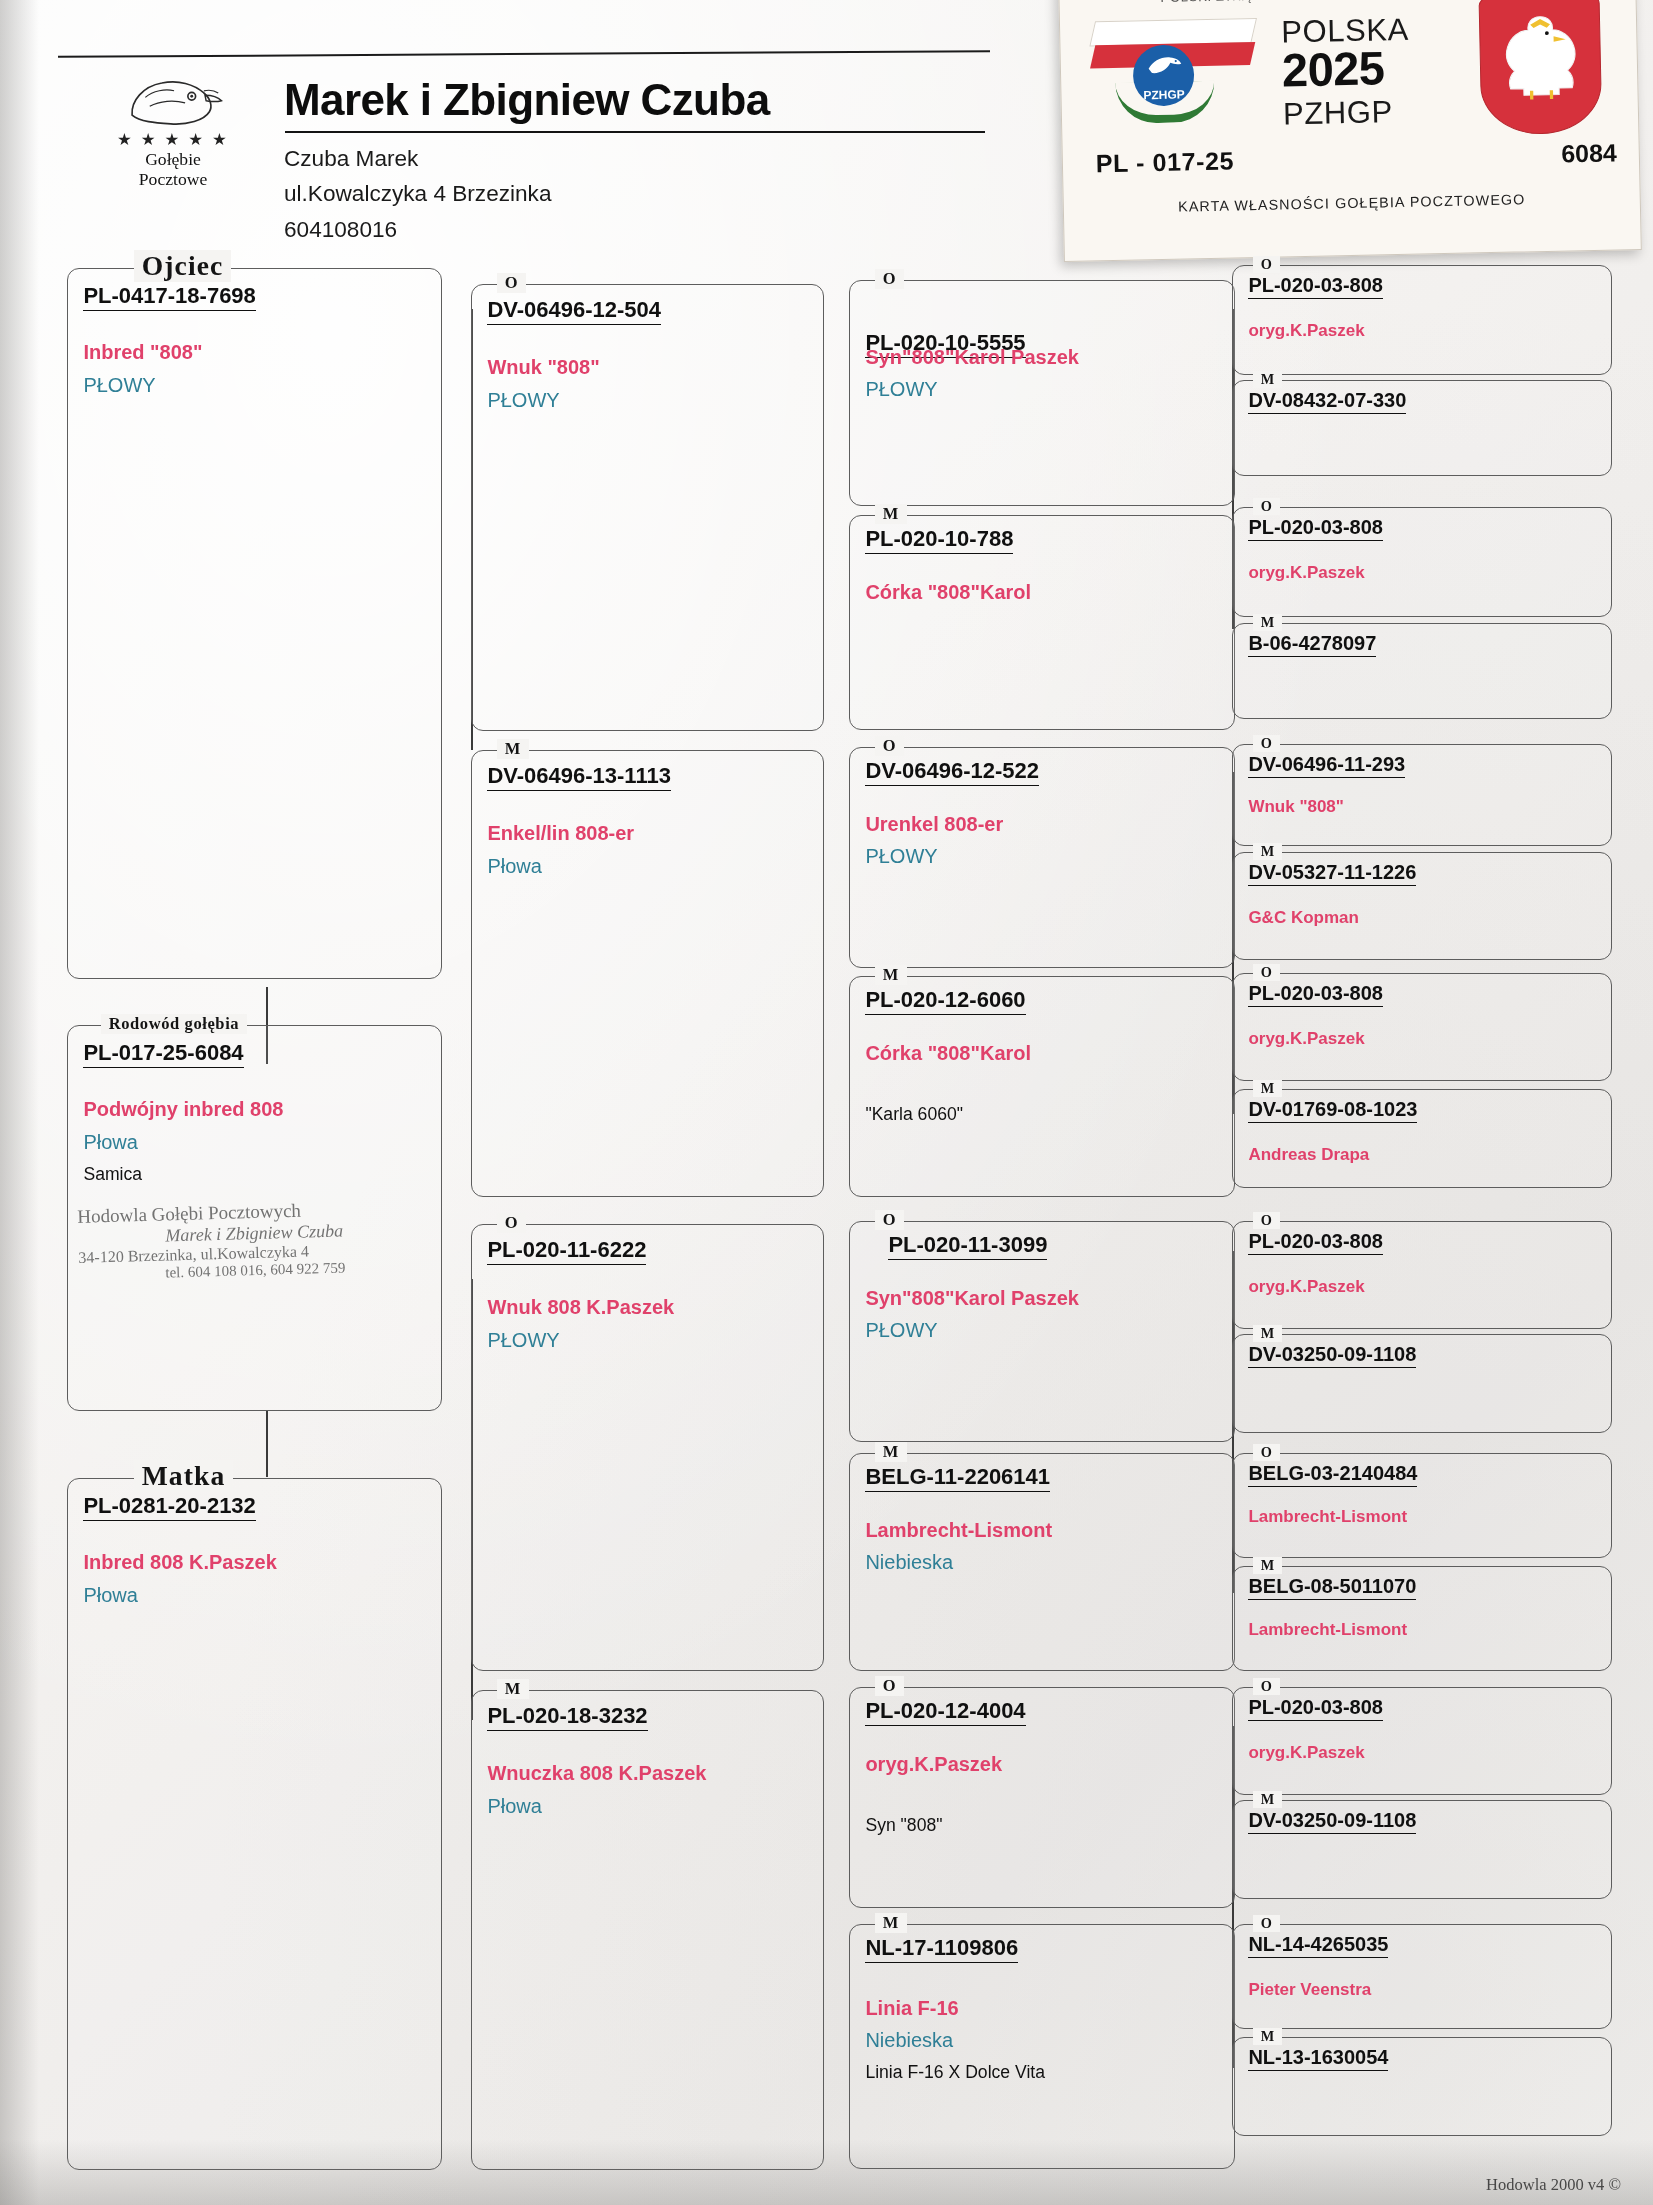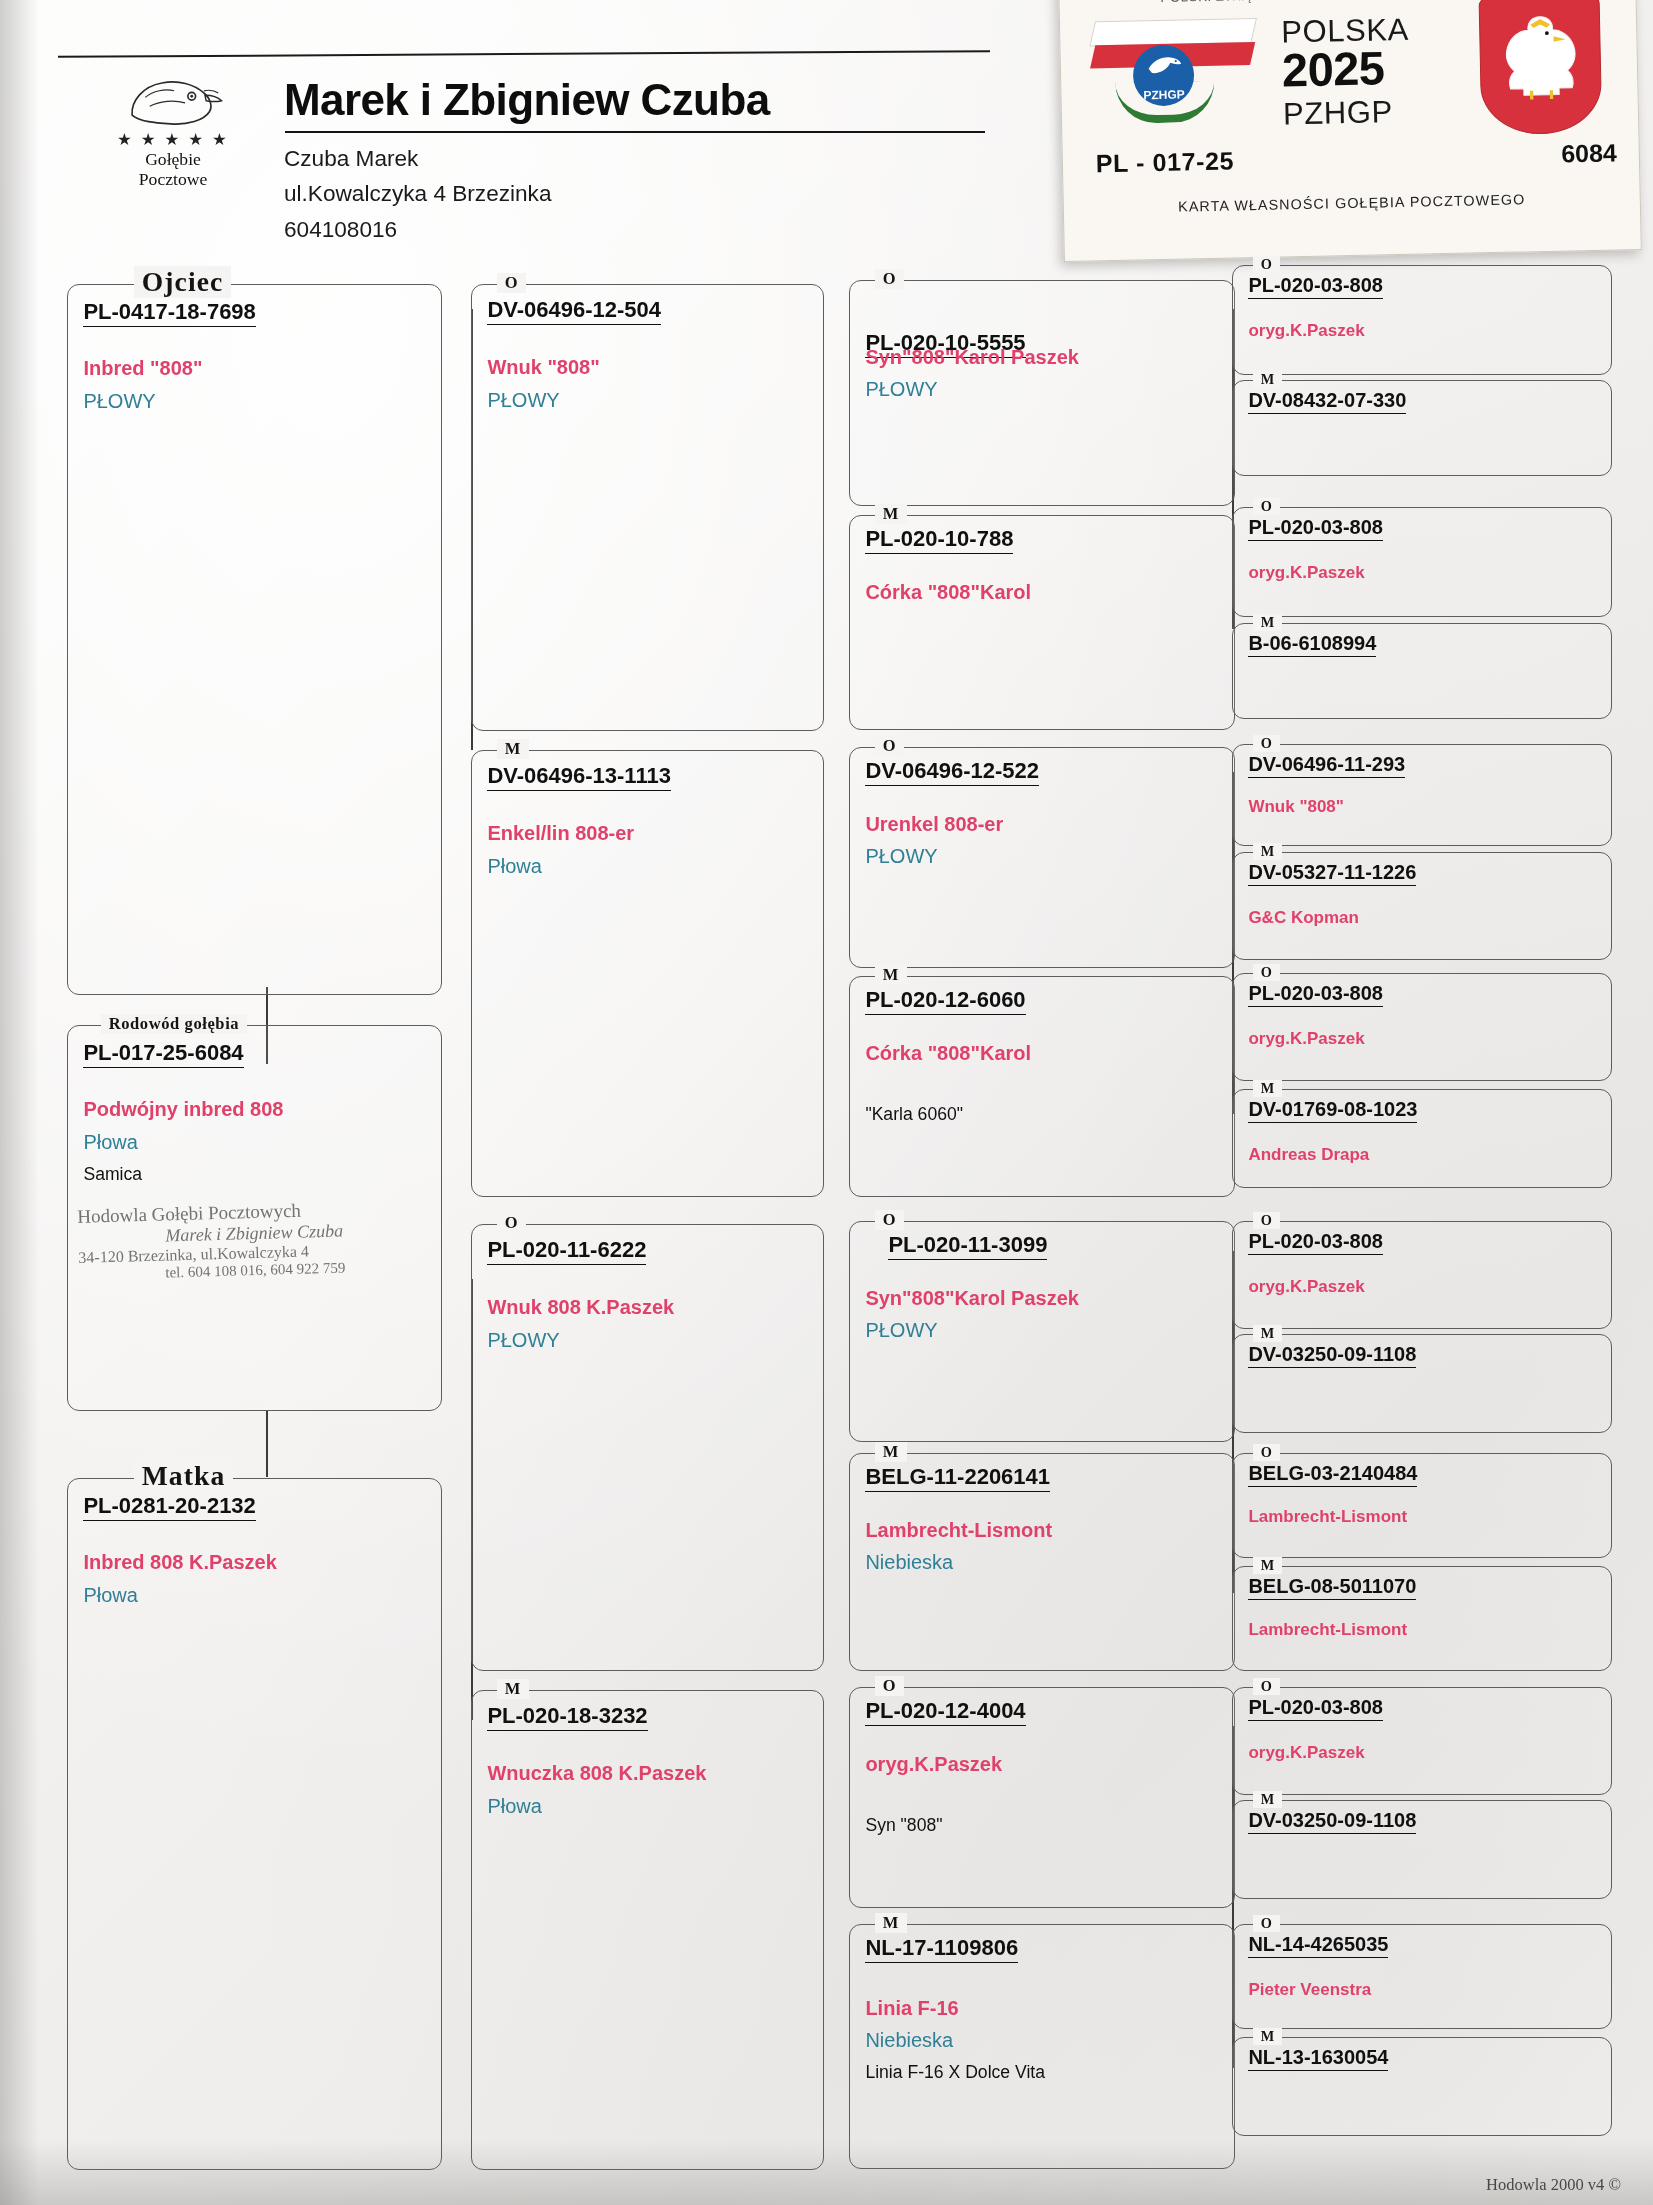--- a/index.html
+++ b/index.html
@@ -294,21 +294,21 @@
 
   <div class="connector" style="left:266px; top:987px; width:2.2px; height:77px;"></div>
   <div class="connector" style="left:266px; top:1411px; width:2.2px; height:66px;"></div>
   <div class="connector" style="left:471px; top:309px; width:2.2px; height:441px;"></div>
   <div class="connector" style="left:471px; top:1279px; width:2.2px; height:441px;"></div>
   <div class="connector" style="left:1232px; top:309px; width:2.2px; height:320px;"></div>
   <div class="connector" style="left:1232px; top:772px; width:2.2px; height:342px;"></div>
   <div class="connector" style="left:1232px; top:1251px; width:2.2px; height:342px;"></div>
   <div class="connector" style="left:1232px; top:1726px; width:2.2px; height:342px;"></div>
 
-  <div class="box" style="left:67px; top:284px; width:375px; height:711px;">
+  <div class="box" style="left:67px; top:268px; width:375px; height:711px;">
     <div class="box-tag big">Ojciec</div>
     <div class="ring" style="top:14.3px;">PL-0417-18-7698</div>
     <div class="desc-red" style="top:72px;">Inbred "808"</div>
     <div class="desc-blue" style="top:105px;">PŁOWY</div>
   </div>
 
   <div class="box" style="left:67px; top:1025px; width:375px; height:386px;">
     <div class="box-tag" style="left:33px;">Rodowód gołębia</div>
     <div class="ring" style="top:14.3px;">PL-017-25-6084</div>
     <div class="desc-red" style="top:72px;">Podwójny inbred 808</div>
@@ -423,21 +423,21 @@
     <div class="ring small" style="top:7.7px;">DV-08432-07-330</div>
     <div class="desc-red sm" style="top:55px;"></div>
   </div>
   <div class="box" style="left:1232px; top:507px; width:380px; height:110px;">
     <div class="box-tag" style="left:20px; font-size:14.3px; top:-10.5px;">O</div>
     <div class="ring small" style="top:7.7px;">PL-020-03-808</div>
     <div class="desc-red sm" style="top:55px;">oryg.K.Paszek</div>
   </div>
   <div class="box" style="left:1232px; top:623px; width:380px; height:96px;">
     <div class="box-tag" style="left:20px; font-size:14.3px; top:-10.5px;">M</div>
-    <div class="ring small" style="top:7.7px;">B-06-6108994</div>
+    <div class="ring small" style="top:7.7px;">B-06-4278097</div>
     <div class="desc-red sm" style="top:55px;"></div>
   </div>
 
   <div class="box" style="left:1232px; top:744px; width:380px; height:102px;">
     <div class="box-tag" style="left:20px; font-size:14.3px; top:-10.5px;">O</div>
     <div class="ring small" style="top:7.7px;">DV-06496-11-293</div>
     <div class="desc-red sm" style="top:52px;">Wnuk "808"</div>
   </div>
   <div class="box" style="left:1232px; top:852px; width:380px; height:108px;">
     <div class="box-tag" style="left:20px; font-size:14.3px; top:-10.5px;">M</div>

